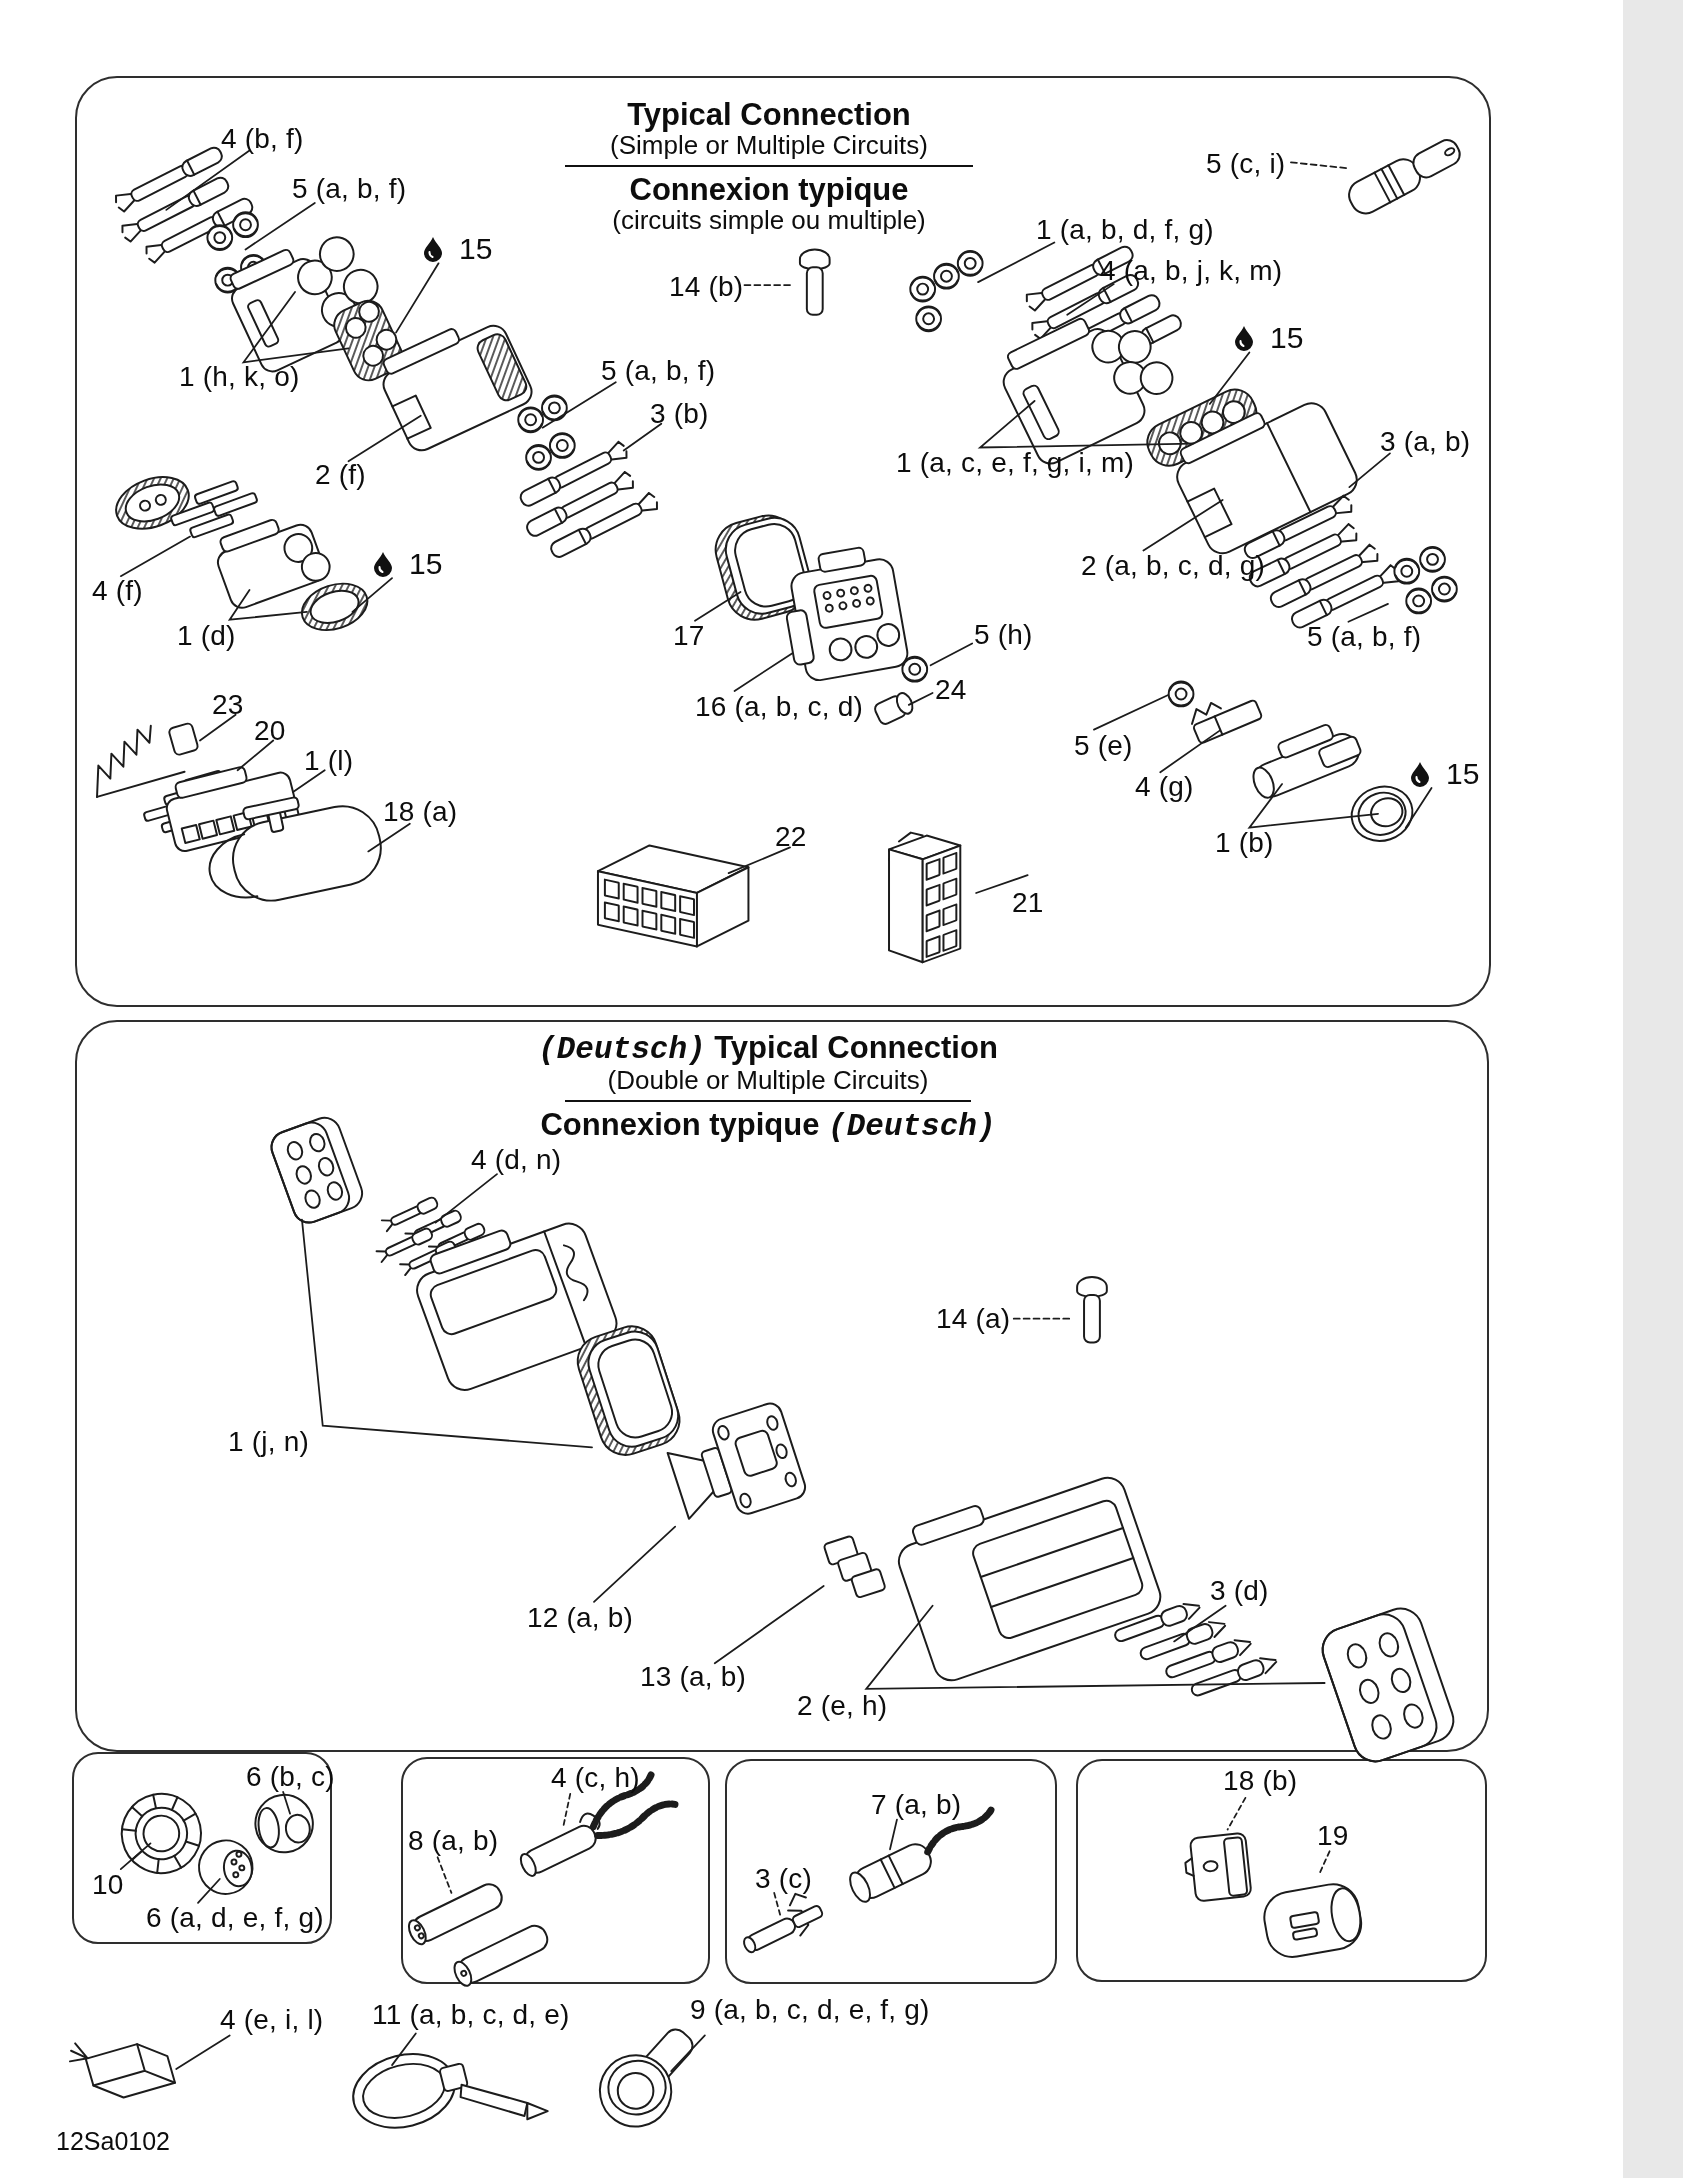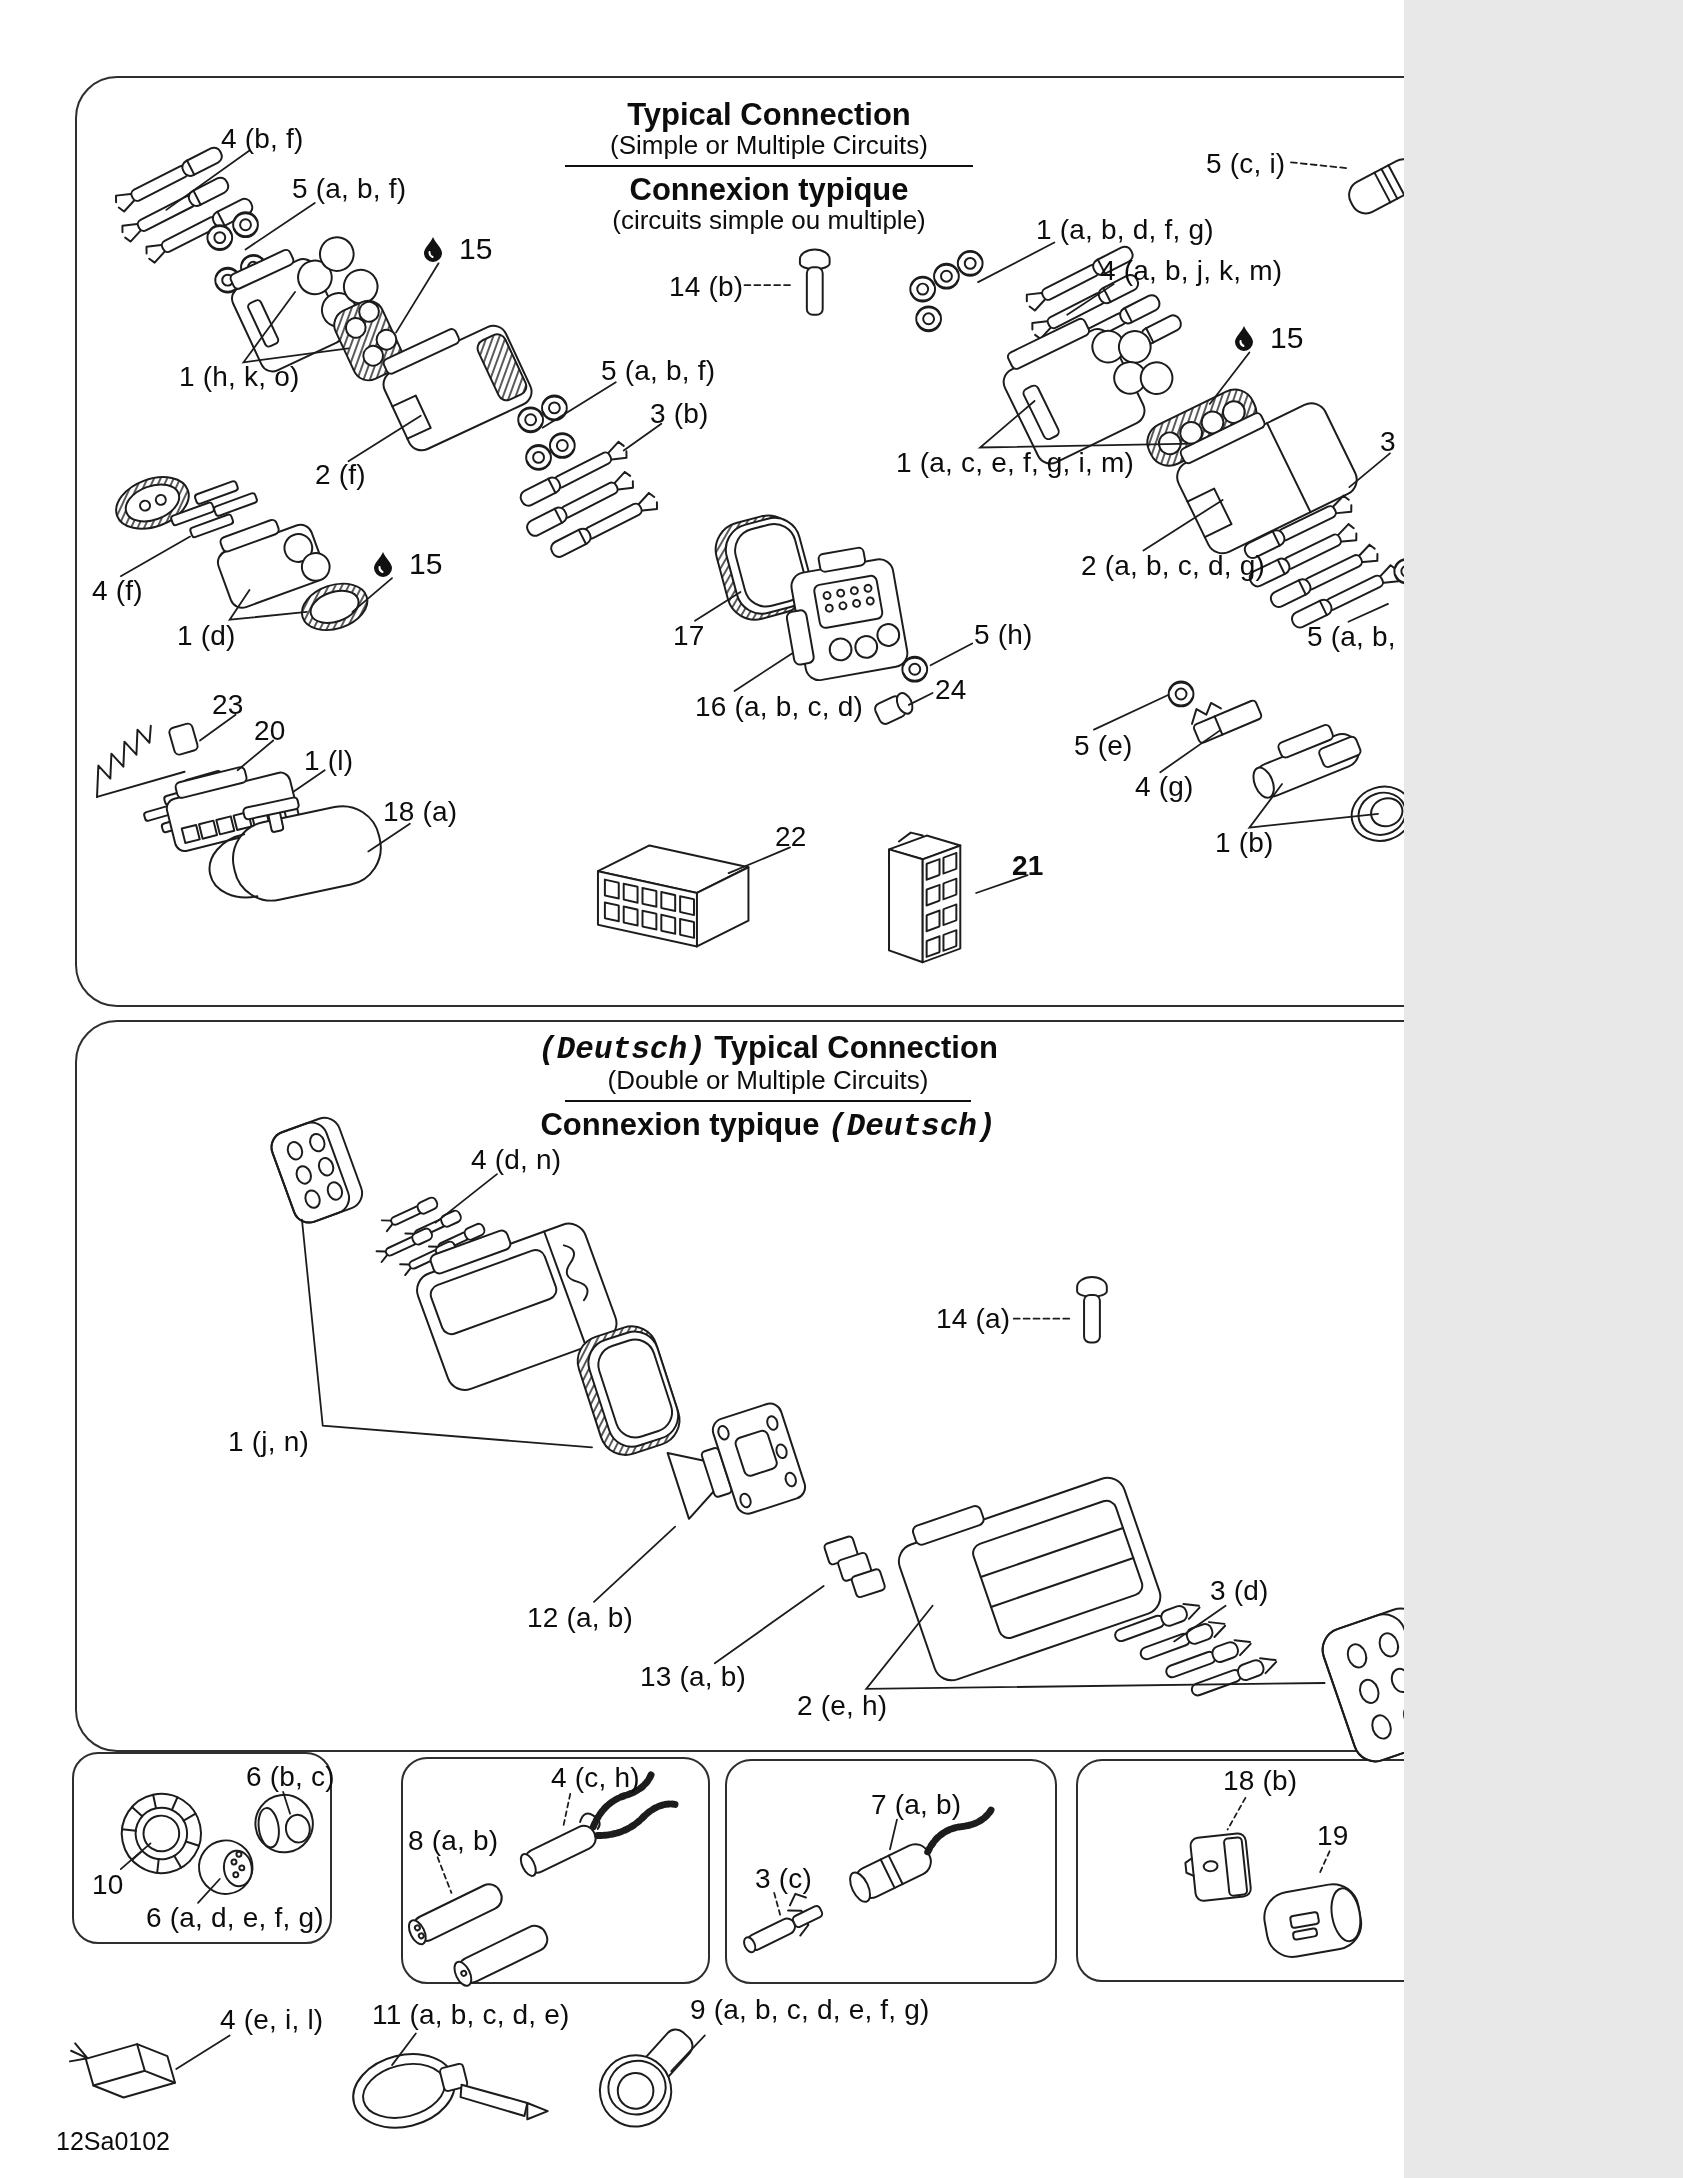--- a/index.html
+++ b/index.html
@@ -1,16 +1,16 @@
 <!DOCTYPE html>
 <html><head>
 <meta charset="utf-8">
 <style>
   html,body{margin:0;padding:0;background:#e8e8e8;}
-  .page{position:relative;width:1404px;height:2178px;background:#ffffff;overflow:hidden;
+  .page{position:relative;width:1623px;height:2178px;background:#ffffff;overflow:hidden;
         font-family:"Liberation Sans","DejaVu Sans",sans-serif;color:#0d0d0d;}
   .panel{position:absolute;border:2px solid #2e2e2e;border-radius:42px;background:transparent;}
   .minibox{position:absolute;border:2px solid #2e2e2e;border-radius:26px;background:transparent;}
   svg.art{position:absolute;left:0;top:0;}
   .lbl{position:absolute;font-size:28px;line-height:1.04;white-space:nowrap;letter-spacing:0.2px;}
   .code{position:absolute;font-size:25px;}
   .titleblock{position:absolute;text-align:center;transform:translateX(-50%);}
   .titleblock .t1{font-size:31px;font-weight:bold;line-height:34px;}
   .titleblock .t2{font-size:26px;line-height:27px;}
   .titleblock .rule{height:0;border-top:2.5px solid #111;margin:6px auto 6px auto;}
@@ -608,21 +608,21 @@
   <span class="lbl" style="left:974px;top:620px;">5 (h)</span>
   <span class="lbl" style="left:935px;top:675px;">24</span>
   <span class="lbl" style="left:1074px;top:731px;">5 (e)</span>
   <span class="lbl" style="left:1135px;top:772px;">4 (g)</span>
   <span class="lbl" style="left:1215px;top:828px;">1 (b)</span>
   <span class="lbl" style="left:212px;top:690px;">23</span>
   <span class="lbl" style="left:254px;top:716px;">20</span>
   <span class="lbl" style="left:304px;top:746px;">1 (l)</span>
   <span class="lbl" style="left:383px;top:797px;">18 (a)</span>
   <span class="lbl" style="left:775px;top:822px;">22</span>
-  <span class="lbl" style="left:1012px;top:851px;font-weight:bold;">21</span>
+  <span class="lbl" style="left:1012px;top:888px;">21</span>
 
   <span class="drop" style="left:423px;top:232px;">
     <svg width="20" height="27" viewBox="-10 -13 20 27">
         <path d="M0,-12 C3,-5 9,-1 9,4 A9,9 0 1 1 -9,4 C-9,-1 -3,-5 0,-12 Z" fill="#111"></path>
         <path d="M-3.5,3 a5,5 0 0 0 3,5" stroke="#fff" stroke-width="2" fill="none" stroke-linecap="round"></path>
       </svg>
     <span>15</span>
   </span>
   <span class="drop" style="left:1234px;top:321px;">
     <svg width="20" height="27" viewBox="-10 -13 20 27">

